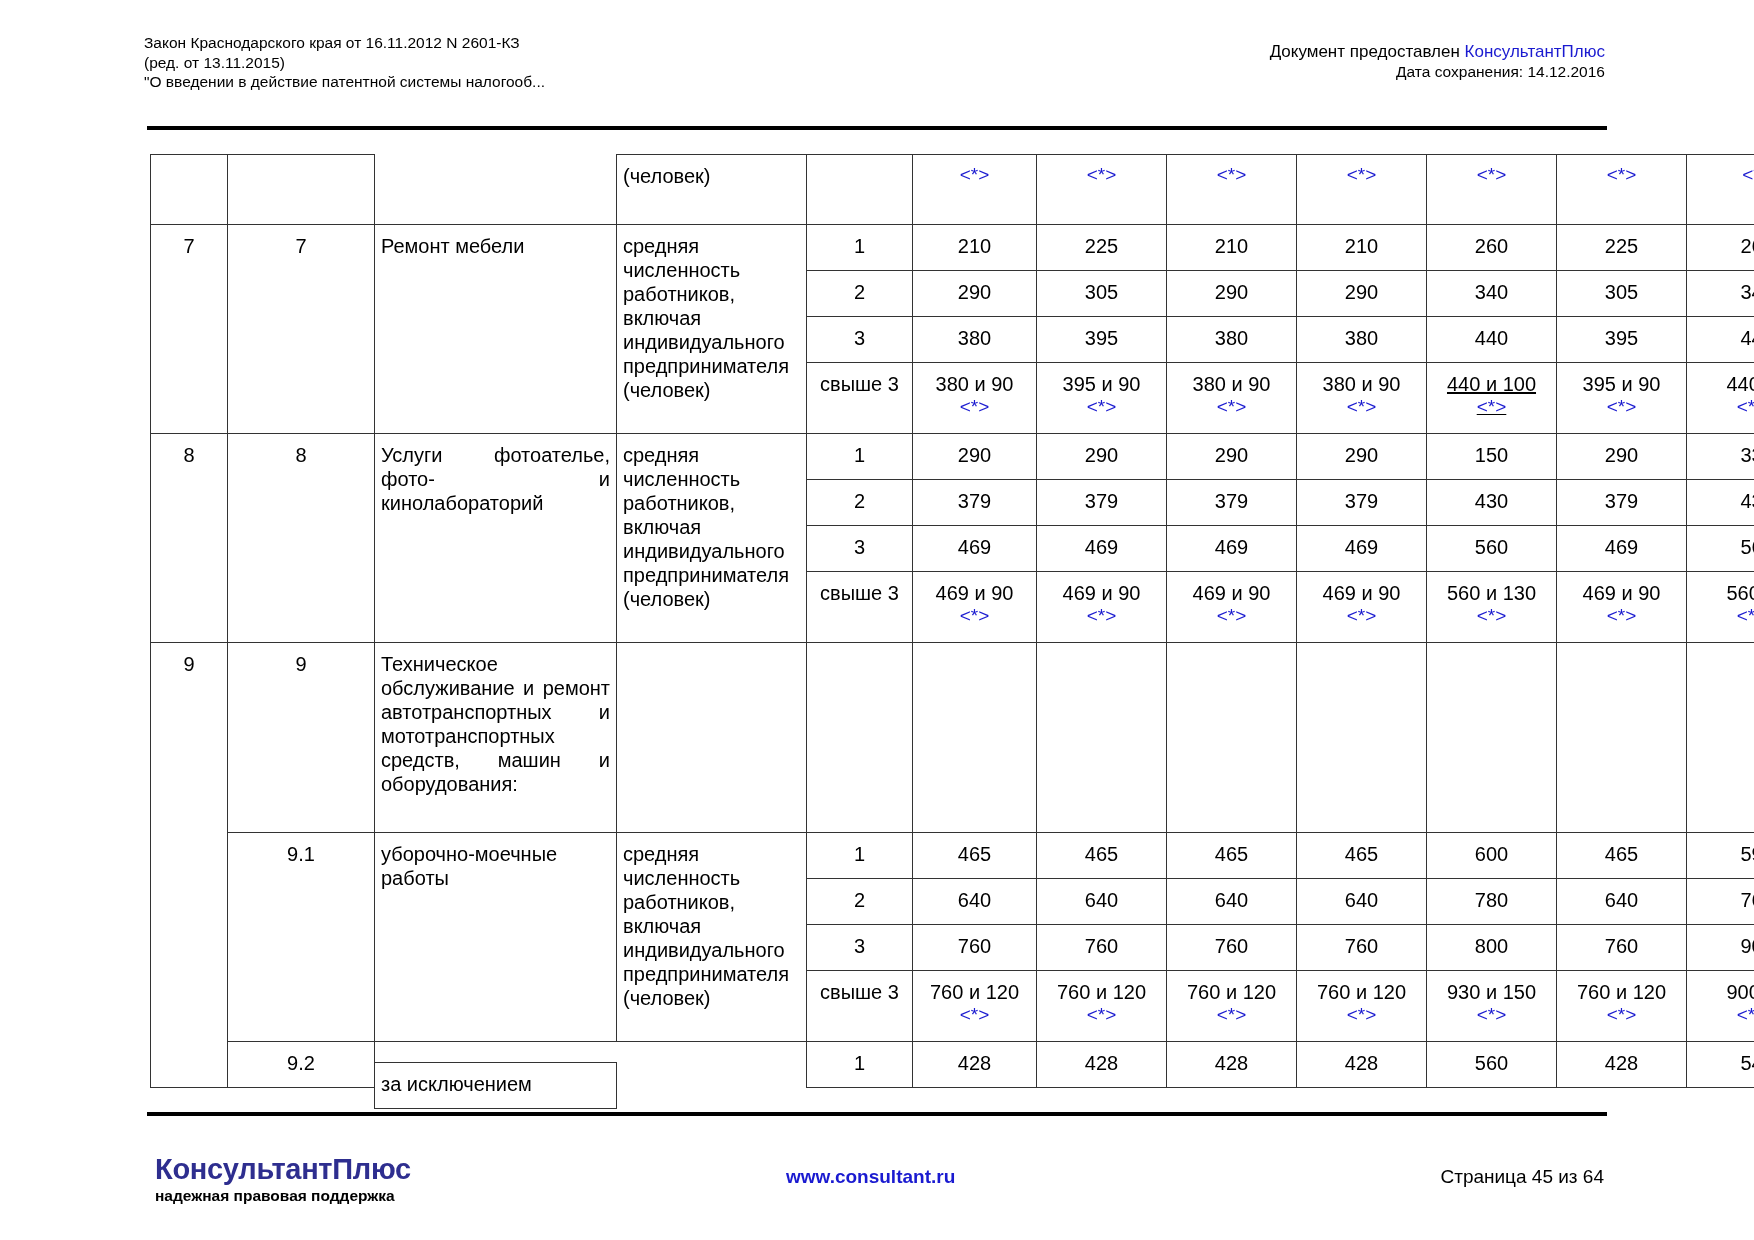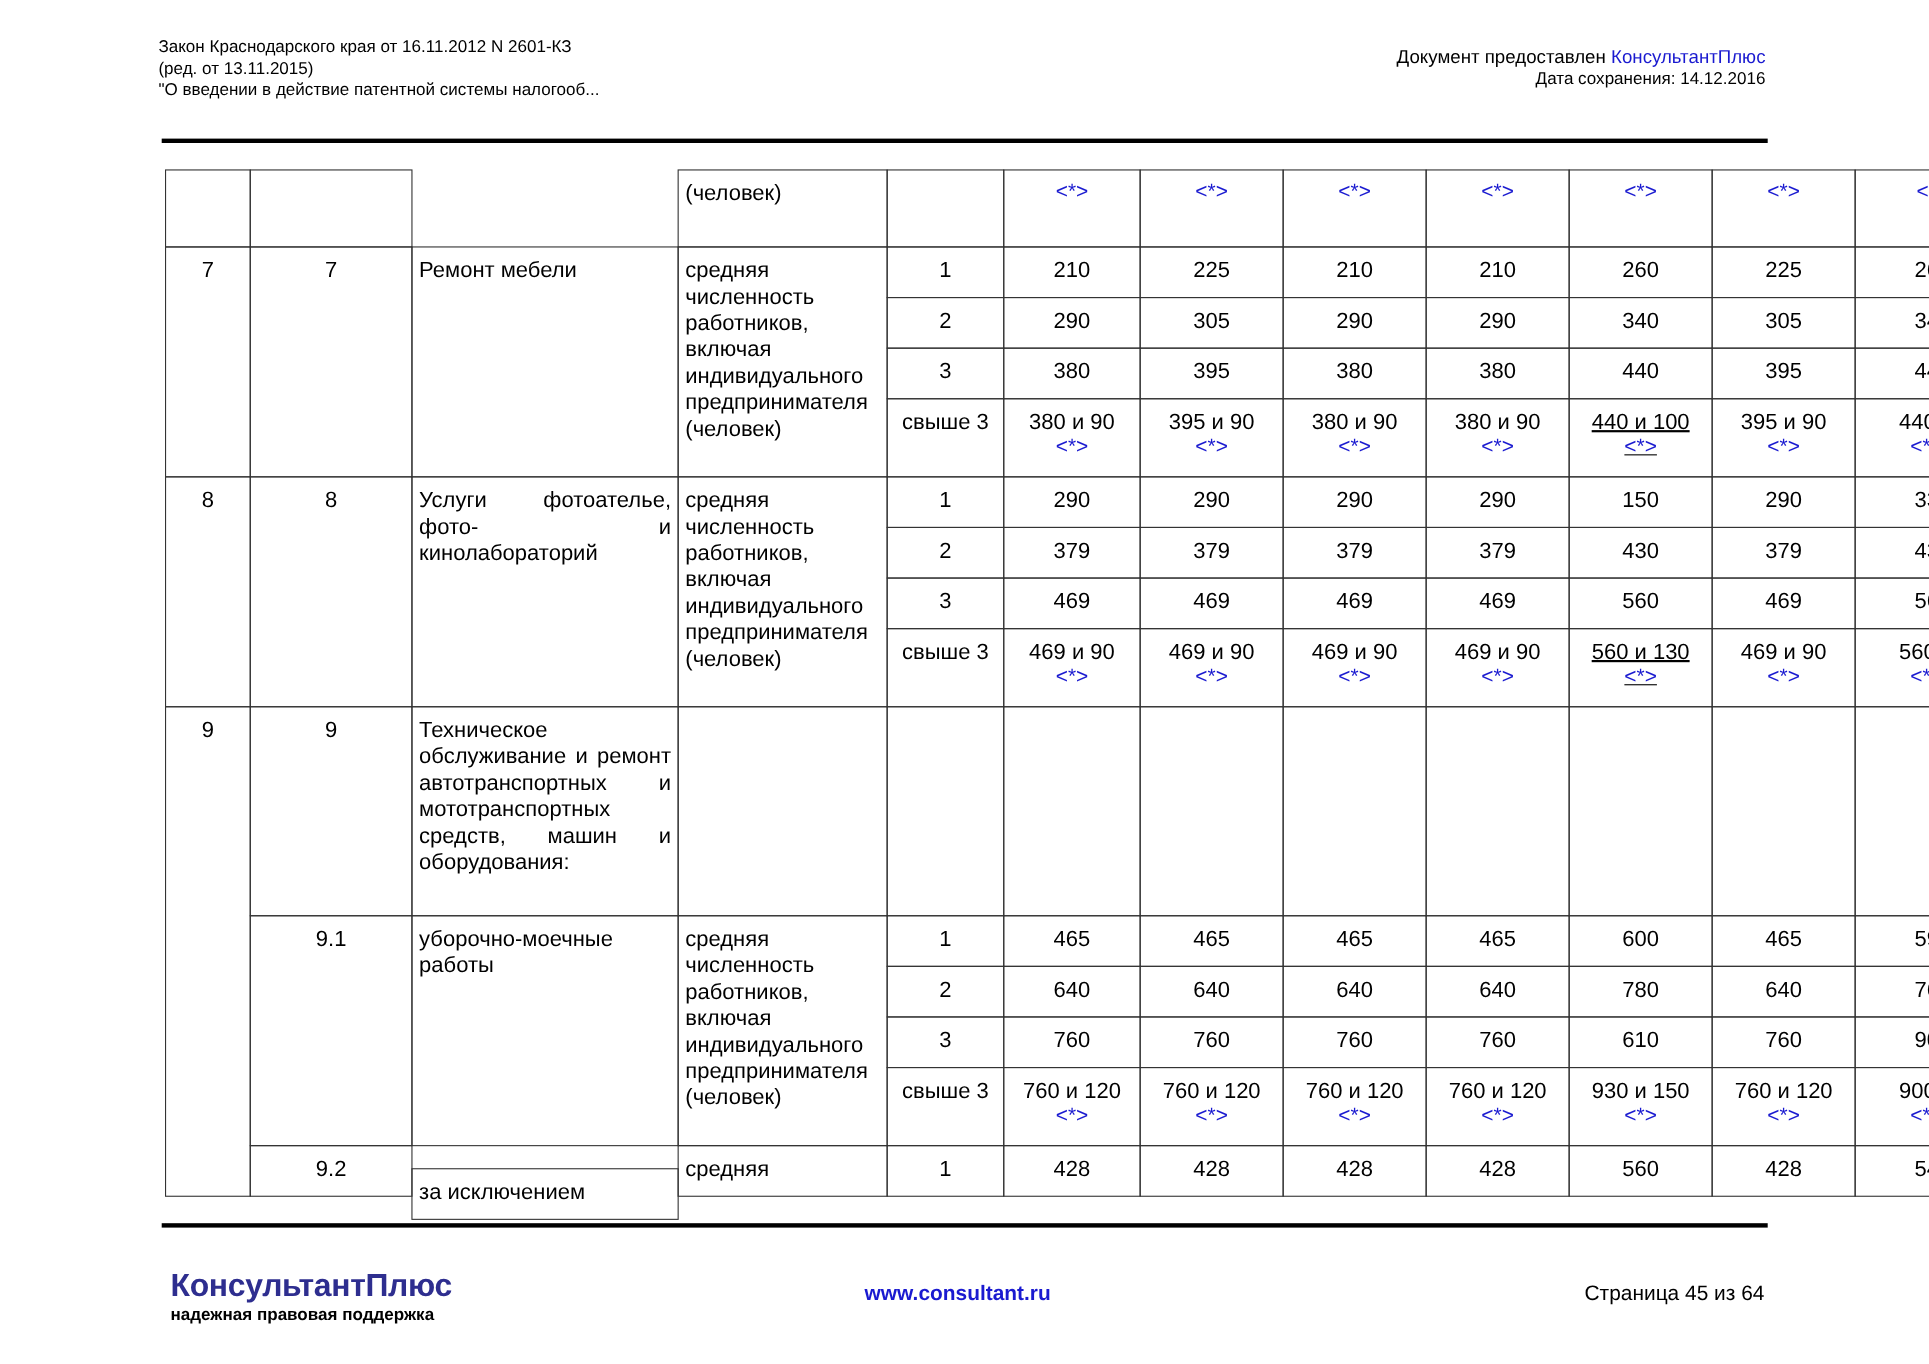--- a/index.html
+++ b/index.html
@@ -123,21 +123,21 @@
     <div class="cell c" style="left: 1166px; top: 525px; width: 131px; height: 47px;"><span>469</span></div>
     <div class="cell c" style="left: 1296px; top: 525px; width: 131px; height: 47px;"><span>469</span></div>
     <div class="cell c" style="left: 1426px; top: 525px; width: 131px; height: 47px;"><span>560</span></div>
     <div class="cell c" style="left: 1556px; top: 525px; width: 131px; height: 47px;"><span>469</span></div>
     <div class="cell c" style="left: 1686px; top: 525px; width: 131px; height: 47px;"><span>56</span></div>
     <div class="cell c" style="left: 806px; top: 571px; width: 107px; height: 72px;"><span>свыше 3</span></div>
     <div class="cell c" style="left: 912px; top: 571px; width: 125px; height: 72px;"><span>469 и 90</span><span class="ref">&lt;*&gt;</span></div>
     <div class="cell c" style="left: 1036px; top: 571px; width: 131px; height: 72px;"><span>469 и 90</span><span class="ref">&lt;*&gt;</span></div>
     <div class="cell c" style="left: 1166px; top: 571px; width: 131px; height: 72px;"><span>469 и 90</span><span class="ref">&lt;*&gt;</span></div>
     <div class="cell c" style="left: 1296px; top: 571px; width: 131px; height: 72px;"><span>469 и 90</span><span class="ref">&lt;*&gt;</span></div>
-    <div class="cell c" style="left: 1426px; top: 571px; width: 131px; height: 72px; text-decoration: underline;"><span>560 и 130</span><span class="ref">&lt;*&gt;</span></div>
+    <div class="cell c" style="left: 1426px; top: 571px; width: 131px; height: 72px;"><span>560 и 130</span><span class="ref">&lt;*&gt;</span></div>
     <div class="cell c" style="left: 1556px; top: 571px; width: 131px; height: 72px;"><span>469 и 90</span><span class="ref">&lt;*&gt;</span></div>
     <div class="cell c" style="left: 1686px; top: 571px; width: 131px; height: 72px;"><span>560 и</span><span class="ref">&lt;*&gt;</span></div>
     <div class="cell c" style="left: 150px; top: 642px; width: 78px; height: 446px;"><span>9</span></div>
     <div class="cell c" style="left: 227px; top: 642px; width: 148px; height: 191px;"><span>9</span></div>
     <div class="cell l j" style="left: 374px; top: 642px; width: 243px; height: 191px;"><span>Техническое обслуживание и ремонт автотранспортных и мототранспортных средств, машин и оборудования:</span></div>
     <div class="cell l" style="left: 616px; top: 642px; width: 191px; height: 191px;"></div>
     <div class="cell c" style="left: 806px; top: 642px; width: 107px; height: 191px;"></div>
     <div class="cell c" style="left: 912px; top: 642px; width: 125px; height: 191px;"></div>
     <div class="cell c" style="left: 1036px; top: 642px; width: 131px; height: 191px;"></div>
     <div class="cell c" style="left: 1166px; top: 642px; width: 131px; height: 191px;"></div>
@@ -162,34 +162,33 @@
     <div class="cell c" style="left: 1166px; top: 878px; width: 131px; height: 47px;"><span>640</span></div>
     <div class="cell c" style="left: 1296px; top: 878px; width: 131px; height: 47px;"><span>640</span></div>
     <div class="cell c" style="left: 1426px; top: 878px; width: 131px; height: 47px;"><span>780</span></div>
     <div class="cell c" style="left: 1556px; top: 878px; width: 131px; height: 47px;"><span>640</span></div>
     <div class="cell c" style="left: 1686px; top: 878px; width: 131px; height: 47px;"><span>76</span></div>
     <div class="cell c" style="left: 806px; top: 924px; width: 107px; height: 47px;"><span>3</span></div>
     <div class="cell c" style="left: 912px; top: 924px; width: 125px; height: 47px;"><span>760</span></div>
     <div class="cell c" style="left: 1036px; top: 924px; width: 131px; height: 47px;"><span>760</span></div>
     <div class="cell c" style="left: 1166px; top: 924px; width: 131px; height: 47px;"><span>760</span></div>
     <div class="cell c" style="left: 1296px; top: 924px; width: 131px; height: 47px;"><span>760</span></div>
-    <div class="cell c" style="left: 1426px; top: 924px; width: 131px; height: 47px;"><span>610</span></div>
+    <div class="cell c" style="left: 1426px; top: 924px; width: 131px; height: 47px;"><span>800</span></div>
     <div class="cell c" style="left: 1556px; top: 924px; width: 131px; height: 47px;"><span>760</span></div>
     <div class="cell c" style="left: 1686px; top: 924px; width: 131px; height: 47px;"><span>90</span></div>
     <div class="cell c" style="left: 806px; top: 970px; width: 107px; height: 72px;"><span>свыше 3</span></div>
     <div class="cell c" style="left: 912px; top: 970px; width: 125px; height: 72px;"><span>760 и 120</span><span class="ref">&lt;*&gt;</span></div>
     <div class="cell c" style="left: 1036px; top: 970px; width: 131px; height: 72px;"><span>760 и 120</span><span class="ref">&lt;*&gt;</span></div>
     <div class="cell c" style="left: 1166px; top: 970px; width: 131px; height: 72px;"><span>760 и 120</span><span class="ref">&lt;*&gt;</span></div>
     <div class="cell c" style="left: 1296px; top: 970px; width: 131px; height: 72px;"><span>760 и 120</span><span class="ref">&lt;*&gt;</span></div>
     <div class="cell c" style="left: 1426px; top: 970px; width: 131px; height: 72px;"><span>930 и 150</span><span class="ref">&lt;*&gt;</span></div>
     <div class="cell c" style="left: 1556px; top: 970px; width: 131px; height: 72px;"><span>760 и 120</span><span class="ref">&lt;*&gt;</span></div>
     <div class="cell c" style="left: 1686px; top: 970px; width: 131px; height: 72px;"><span>900 и</span><span class="ref">&lt;*&gt;</span></div>
     <div class="cell c" style="left: 227px; top: 1041px; width: 148px; height: 47px;"><span>9.2</span></div>
     <div class="cell l j" style="left: 374px; top: 1041px; width: 243px; height: 47px; margin-top: 21px;"><span>за исключением</span></div>
-    <div class="cell l" style="left: 616px; top: 1041px; width: 191px; height: 47px;"><span>средняя</span></div>
     <div class="cell c" style="left: 806px; top: 1041px; width: 107px; height: 47px;"><span>1</span></div>
     <div class="cell c" style="left: 912px; top: 1041px; width: 125px; height: 47px;"><span>428</span></div>
     <div class="cell c" style="left: 1036px; top: 1041px; width: 131px; height: 47px;"><span>428</span></div>
     <div class="cell c" style="left: 1166px; top: 1041px; width: 131px; height: 47px;"><span>428</span></div>
     <div class="cell c" style="left: 1296px; top: 1041px; width: 131px; height: 47px;"><span>428</span></div>
     <div class="cell c" style="left: 1426px; top: 1041px; width: 131px; height: 47px;"><span>560</span></div>
     <div class="cell c" style="left: 1556px; top: 1041px; width: 131px; height: 47px;"><span>428</span></div>
     <div class="cell c" style="left: 1686px; top: 1041px; width: 131px; height: 47px;"><span>54</span></div>
   </div>
 

